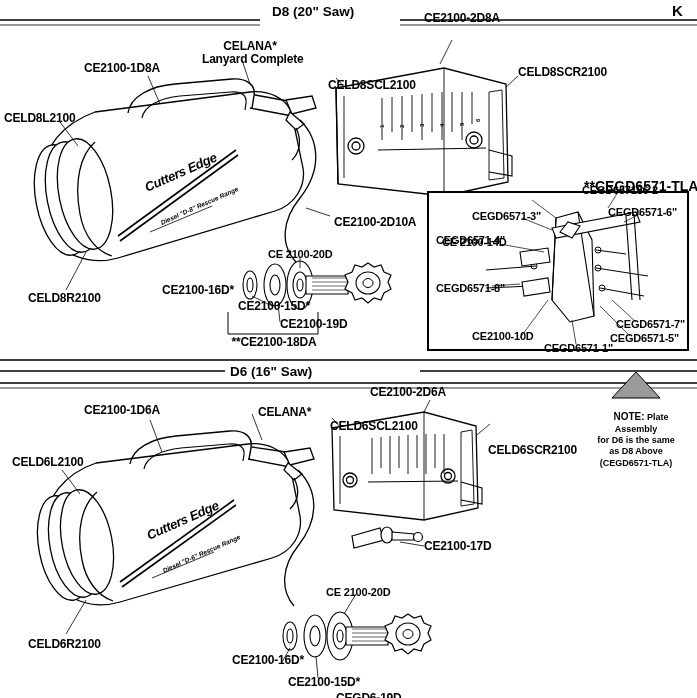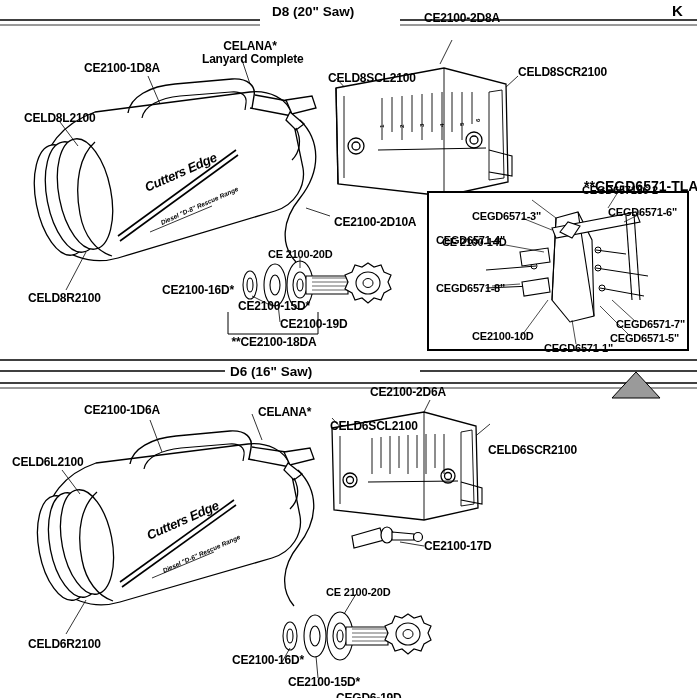--- a/index.html
+++ b/index.html
@@ -334,23 +334,23 @@
 
   <div class="corner" style="left:672px; top:2px;">K</div>
 
   <div class="hdr" style="left:272px; top:4px;">D8 (20" Saw)</div>
 
   <div class="hdr" style="left:230px; top:364px;">D6 (16" Saw)</div>
 
   <div class="lbl" style="left:84px; top:62px;">CE2100-1D8A</div>
   <div class="lbl c" style="left:202px; top:40px; width:96px;">CELANA*
 Lanyard Complete</div>
-  <div class="lbl" style="left:24px; top:112px;">CELD8L2100</div>
+  <div class="lbl" style="left:4px; top:112px;">CELD8L2100</div>
   <div class="lbl" style="left:28px; top:292px;">CELD8R2100</div>
-  <div class="lbl" style="left:328px; top:72px;">CELD8SCL2100</div>
+  <div class="lbl" style="left:328px; top:79px;">CELD8SCL2100</div>
   <div class="lbl" style="left:518px; top:66px;">CELD8SCR2100</div>
   <div class="lbl" style="left:424px; top:12px;">CE2100-2D8A</div>
   <div class="lbl sm" style="left:268px; top:248px;">CE 2100-20D</div>
   <div class="lbl" style="left:162px; top:284px;">CE2100-16D*</div>
   <div class="lbl" style="left:238px; top:300px;">CE2100-15D*</div>
   <div class="lbl" style="left:280px; top:318px;">CE2100-19D</div>
   <div class="lbl" style="left:334px; top:216px;">CE2100-2D10A</div>
   <div class="lbl c" style="left:212px; top:336px; width:124px;">**CE2100-18DA</div>
 
   <div class="brand" style="left:118px; top:170px; transform:rotate(-24deg); transform-origin:left top;">
@@ -365,20 +365,27 @@
   <div class="lbl sm" style="left:608px; top:206px;">CEGD6571-6"</div>
   <div class="lbl sm" style="left:440px; top:236px;"></div>
 
   <div class="lbl sm" style="left:442px; top:236px;">CE 2100-14D</div>
   <div class="lbl sm" style="left:436px; top:282px;">CEGD6571-8"</div>
   <div class="lbl sm" style="left:616px; top:318px;">CEGD6571-7"</div>
   <div class="lbl sm" style="left:610px; top:332px;">CEGD6571-5"</div>
   <div class="lbl sm" style="left:544px; top:342px;">CEGD6571-1"</div>
   <div class="lbl sm" style="left:472px; top:330px;">CE2100-10D</div>
 
+  <div class="note" style="left:576px; top:400px; width:120px;">
+    <b>NOTE:</b><span> Plate
+Assembly
+for D6 is the same
+as D8 Above
+(CEGD6571-TLA)</span>
+  </div>
 
   <div class="lbl" style="left:84px; top:404px;">CE2100-1D6A</div>
   <div class="lbl" style="left:258px; top:406px;">CELANA*</div>
   <div class="lbl" style="left:12px; top:456px;">CELD6L2100</div>
   <div class="lbl" style="left:28px; top:638px;">CELD6R2100</div>
   <div class="lbl" style="left:330px; top:420px;">CELD6SCL2100</div>
   <div class="lbl" style="left:488px; top:444px;">CELD6SCR2100</div>
   <div class="lbl" style="left:370px; top:386px;">CE2100-2D6A</div>
   <div class="lbl" style="left:424px; top:540px;">CE2100-17D</div>
   <div class="lbl sm" style="left:326px; top:586px;">CE 2100-20D</div>

